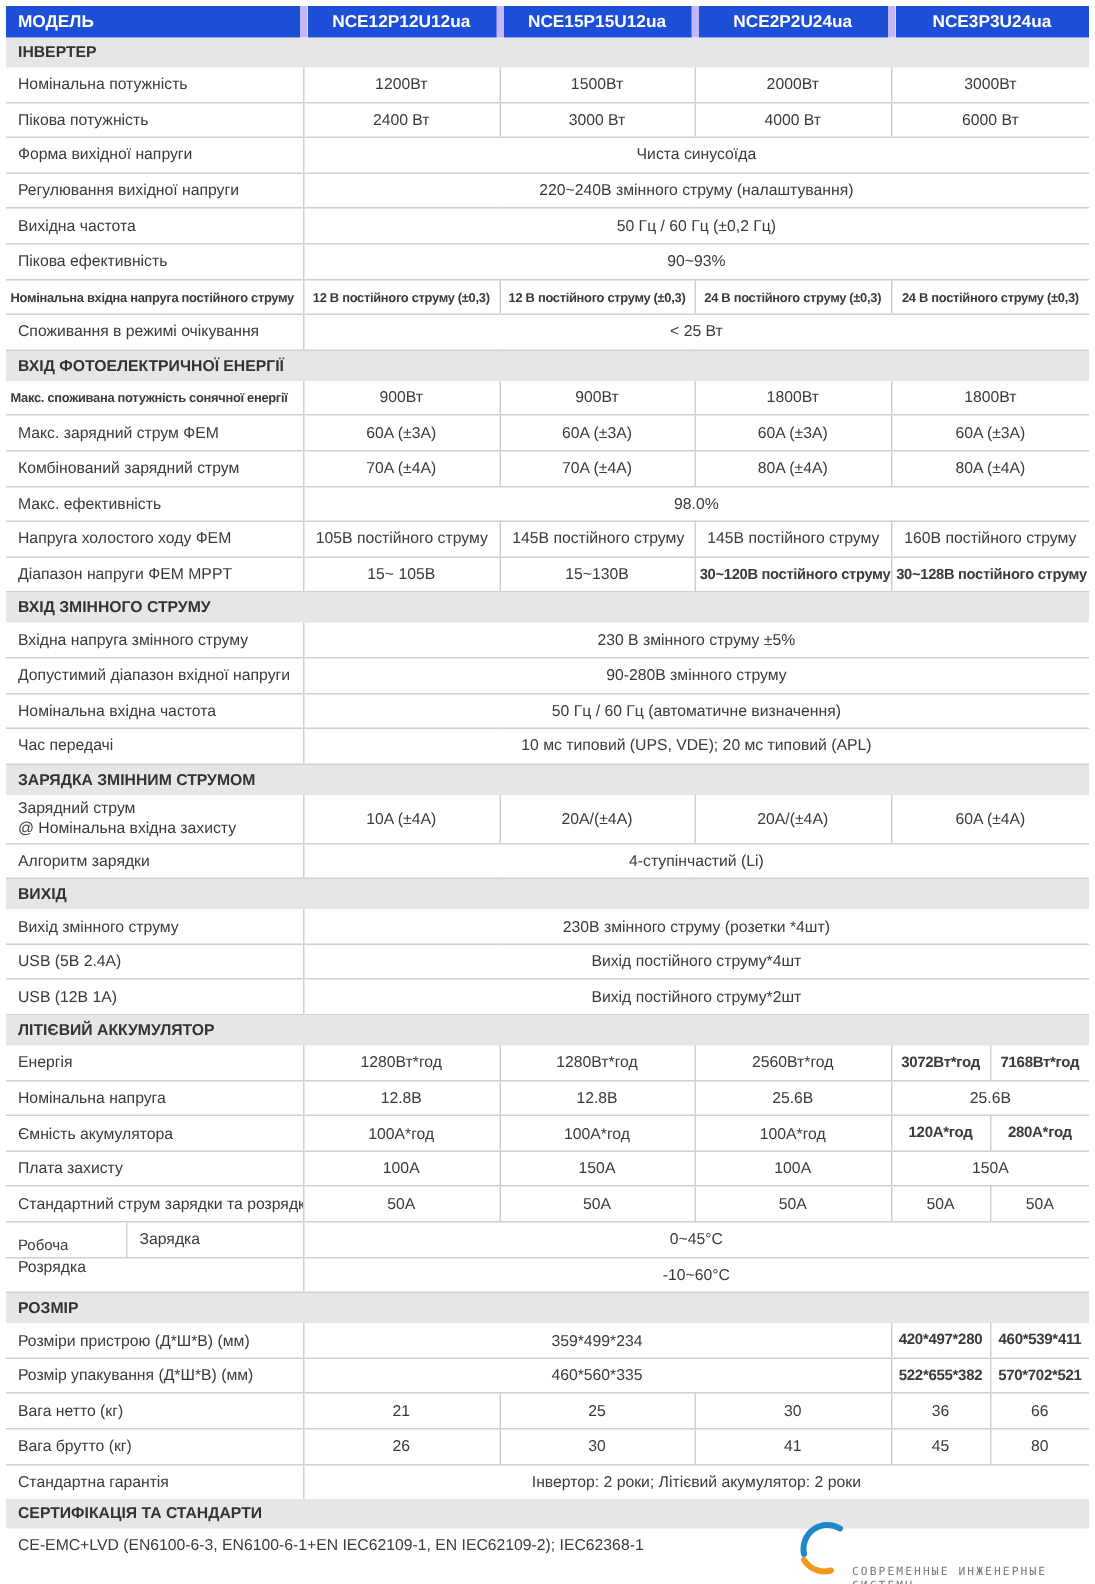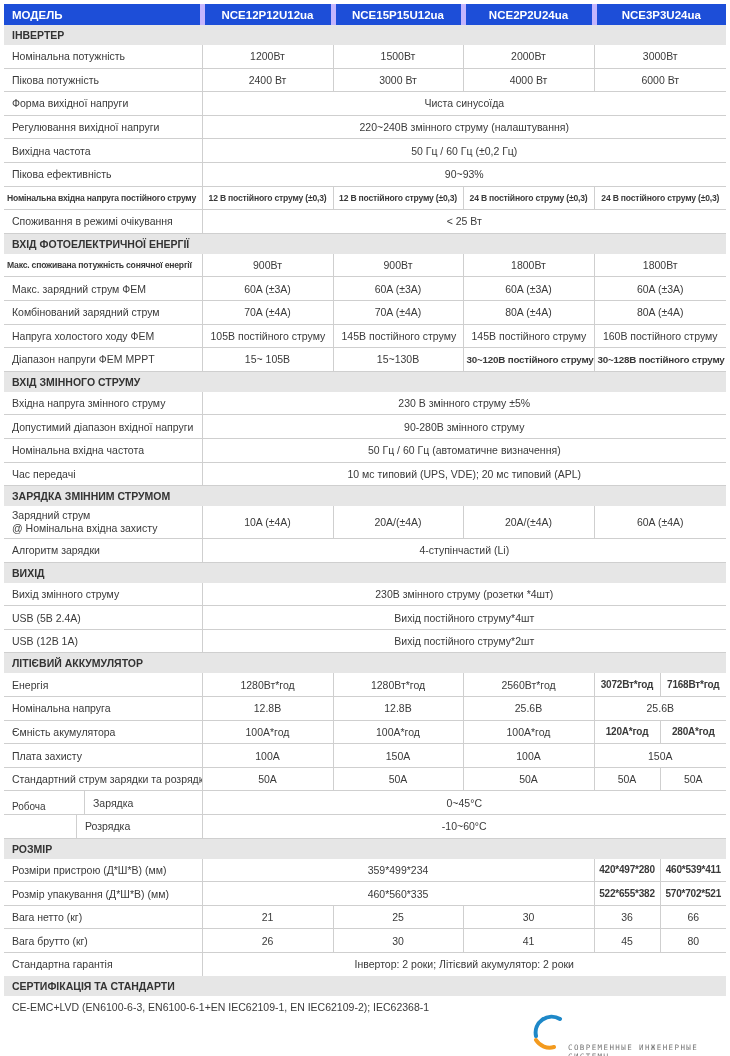--- a/index.html
+++ b/index.html
@@ -111,20 +111,24 @@
       <td class="vr" colspan="2">60A (±3A)</td>
     </tr>
     <tr>
       <td class="lbl">Комбінований зарядний струм</td>
       <td class="vr">70A (±4A)</td>
       <td class="vr">70A (±4A)</td>
       <td class="vr">80A (±4A)</td>
       <td class="vr" colspan="2">80A (±4A)</td>
     </tr>
     <tr>
+      <td class="lbl">Макс. ефективність</td>
+      <td class="vr" colspan="5">98.0%</td>
+    </tr>
+    <tr>
       <td class="lbl">Напруга холостого ходу ФЕМ</td>
       <td class="vr">105В постійного струму</td>
       <td class="vr">145В постійного струму</td>
       <td class="vr">145В постійного струму</td>
       <td class="vr" colspan="2">160В постійного струму</td>
     </tr>
     <tr>
       <td class="lbl">Діапазон напруги ФЕМ MPPT</td>
       <td class="vr">15~ 105В</td>
       <td class="vr">15~130В</td>
@@ -230,21 +234,21 @@
           <div style="width:72px;padding-left:8px;border-right:1px solid #cfcfcf;display:flex;align-items:flex-end;font-size:10px;line-height:12px;white-space:normal;">
             <span style="position:relative;top:11px;">Робоча температура</span>
           </div>
           <div style="padding-left:8px;display:flex;align-items:center;">Зарядка</div>
         </div>
       </td>
       <td class="vr" colspan="5">0~45°C</td>
     </tr>
     <tr>
       <td class="lbl" style="padding:0">
-        <div style="display:flex;height:22.6px;">
+        <div style="display:flex;height:22.6px;flex-direction:column;">
           <div style="width:72px;border-right:1px solid #cfcfcf;"></div>
           <div style="padding-left:8px;display:flex;align-items:center;">Розрядка</div>
         </div>
       </td>
       <td class="vr" colspan="5">-10~60°C</td>
     </tr>
 
     <tr class="sec">
         <td colspan="6">РОЗМІР</td>
       </tr>

